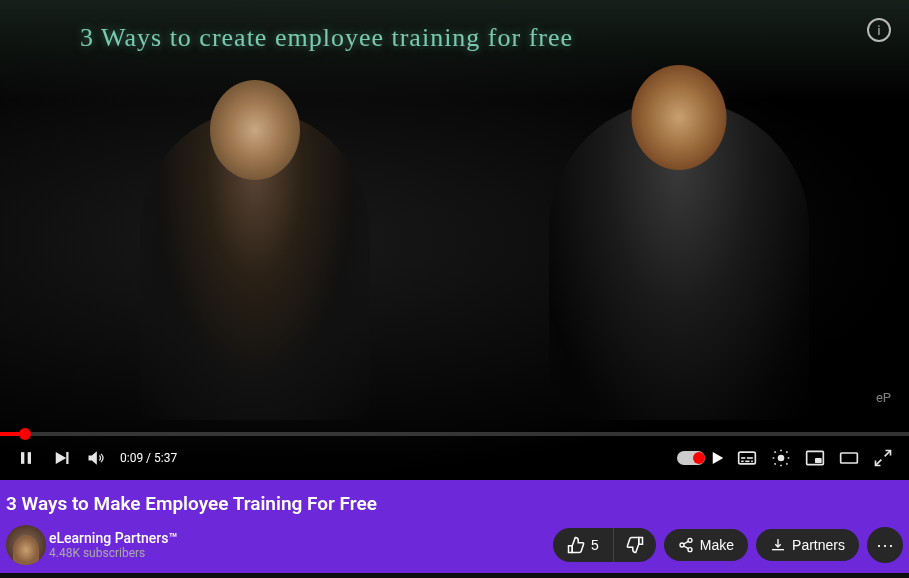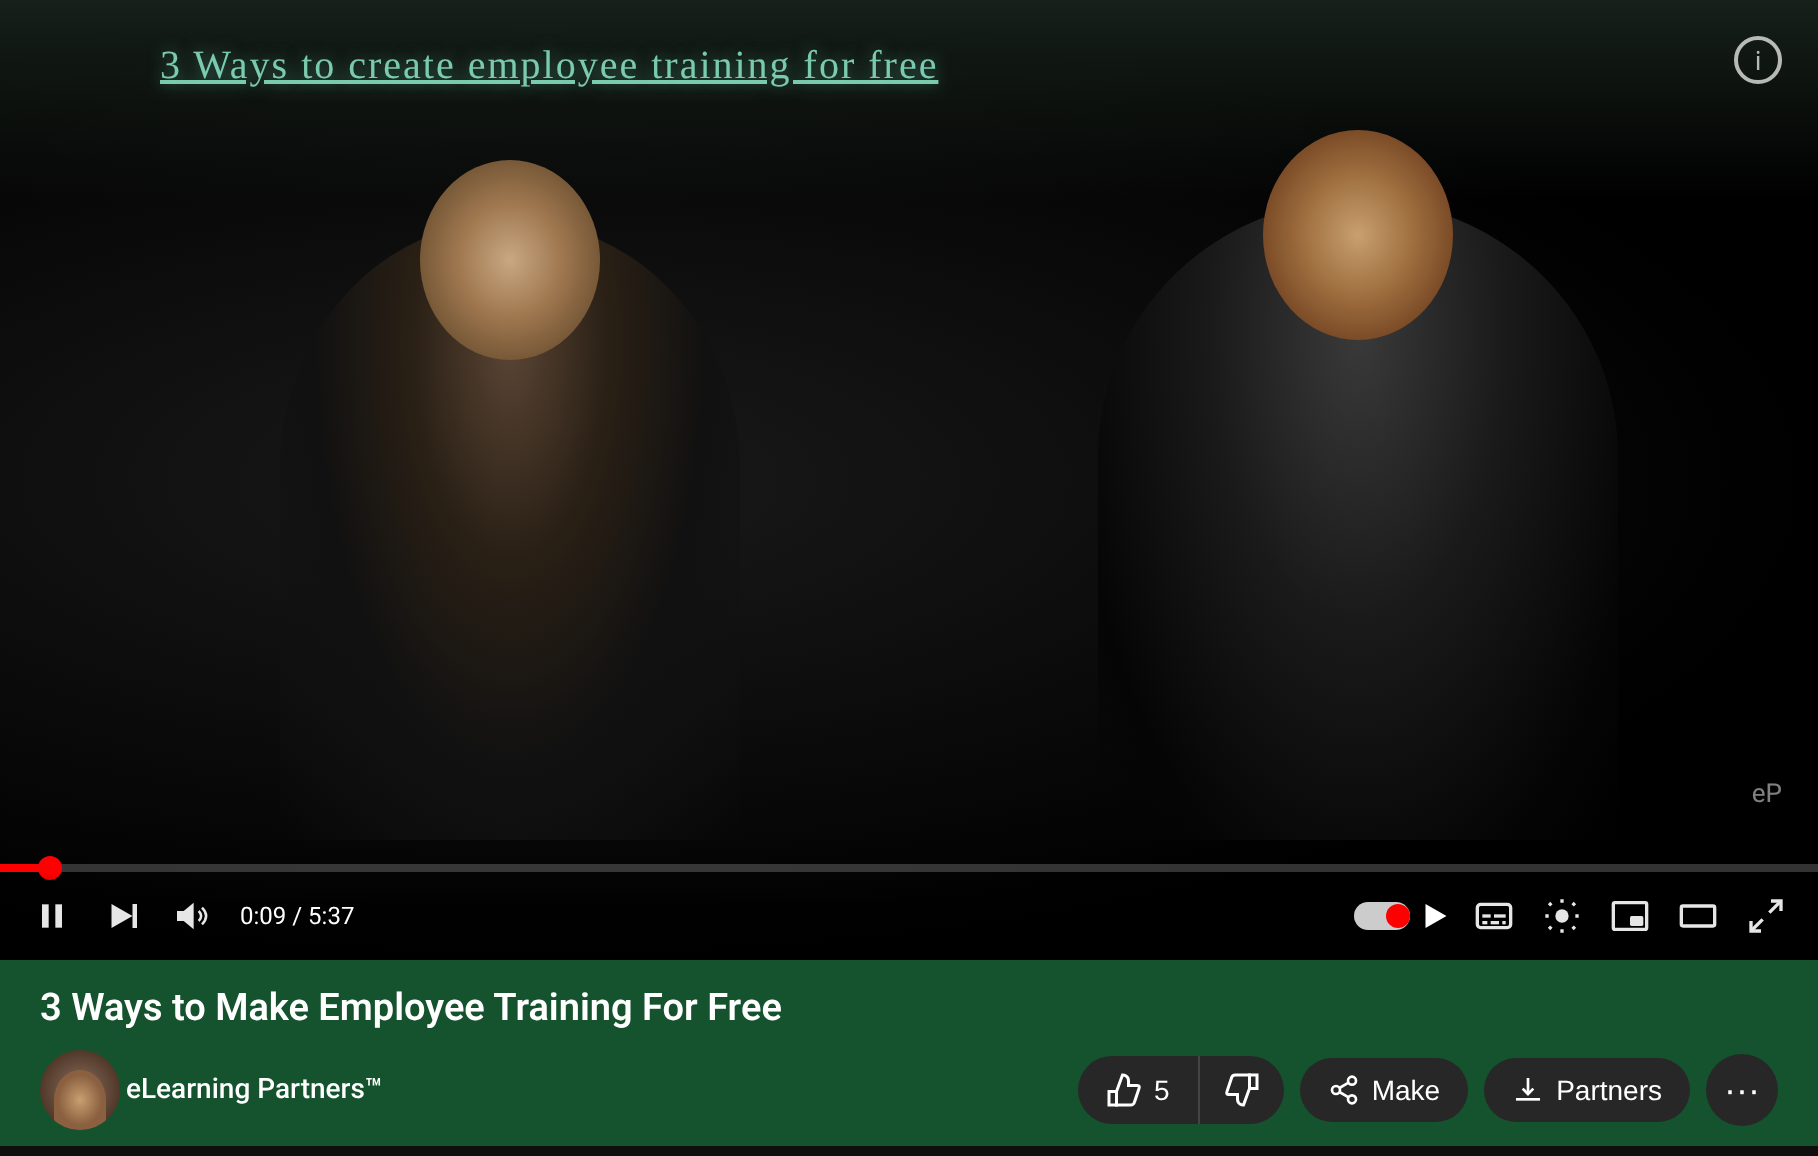--- a/index.html
+++ b/index.html
@@ -71,27 +71,26 @@
       border-radius: 50%;
     }
 
     
     .chalkboard-text {
       position: absolute;
       top: 18px;
       left: 80px;
       right: 64px;
       font-family: 'Comic Sans MS', cursive;
-      font-size: 20px;
+      font-size: 26px;
       color: rgba(140, 230, 200, 0.85);
       line-height: 1.5;
       letter-spacing: 1px;
       text-shadow: 0 0 8px rgba(100, 200, 170, 0.5);
       pointer-events: none;
-      text-decoration: underline;
     }
 
     
     .subtitle-box {
       position: absolute;
       bottom: 75px;
       left: 50%;
       transform: translateX(-50%);
       background: rgba(0,0,0,0.7);
       padding: 8px 12px;
@@ -215,22 +214,22 @@
       right: 0;
       top: 1px;
       width: 12px;
       height: 12px;
       border-radius: 50%;
       background: #ff0000;
     }
 
     
     .video-info {
-      padding: 12px 20px 8px;
-      background: #14532d;
+      padding: 12px 6px 8px;
+      background: #6d28d9;
     }
 
     .video-title {
       font-size: 19px;
       font-weight: 600;
       color: #fff;
       margin-bottom: 10px;
     }
 
     .channel-row {
@@ -446,20 +445,21 @@
 
 <div class="video-info">
   <div class="video-title">3 Ways to Make Employee Training For Free</div>
 
   <div class="channel-row">
 
     <div class="channel-avatar"></div>
 
     <div class="channel-info">
       <div class="channel-name">eLearning Partners™</div>
+      <div class="channel-subs">4.48K subscribers</div>
     </div>
 
 
     <div class="action-buttons">
 
       <div class="like-dislike-group">
         <button class="action-btn like-btn">
           <svg width="18" height="18" viewBox="0 0 24 24" fill="none" stroke="white" stroke-width="2">
             <path d="M7,22 L7,13 L2,13 L2,22 Z"></path>
             <path d="M7,13 L11,2 C12,2 15,2.5 15,6 L15,9 L21,9 C22,9 22.5,9.8 22,11 L19,20 C18.7,21.2 17.6,22 16.5,22 L7,22 Z"></path>

